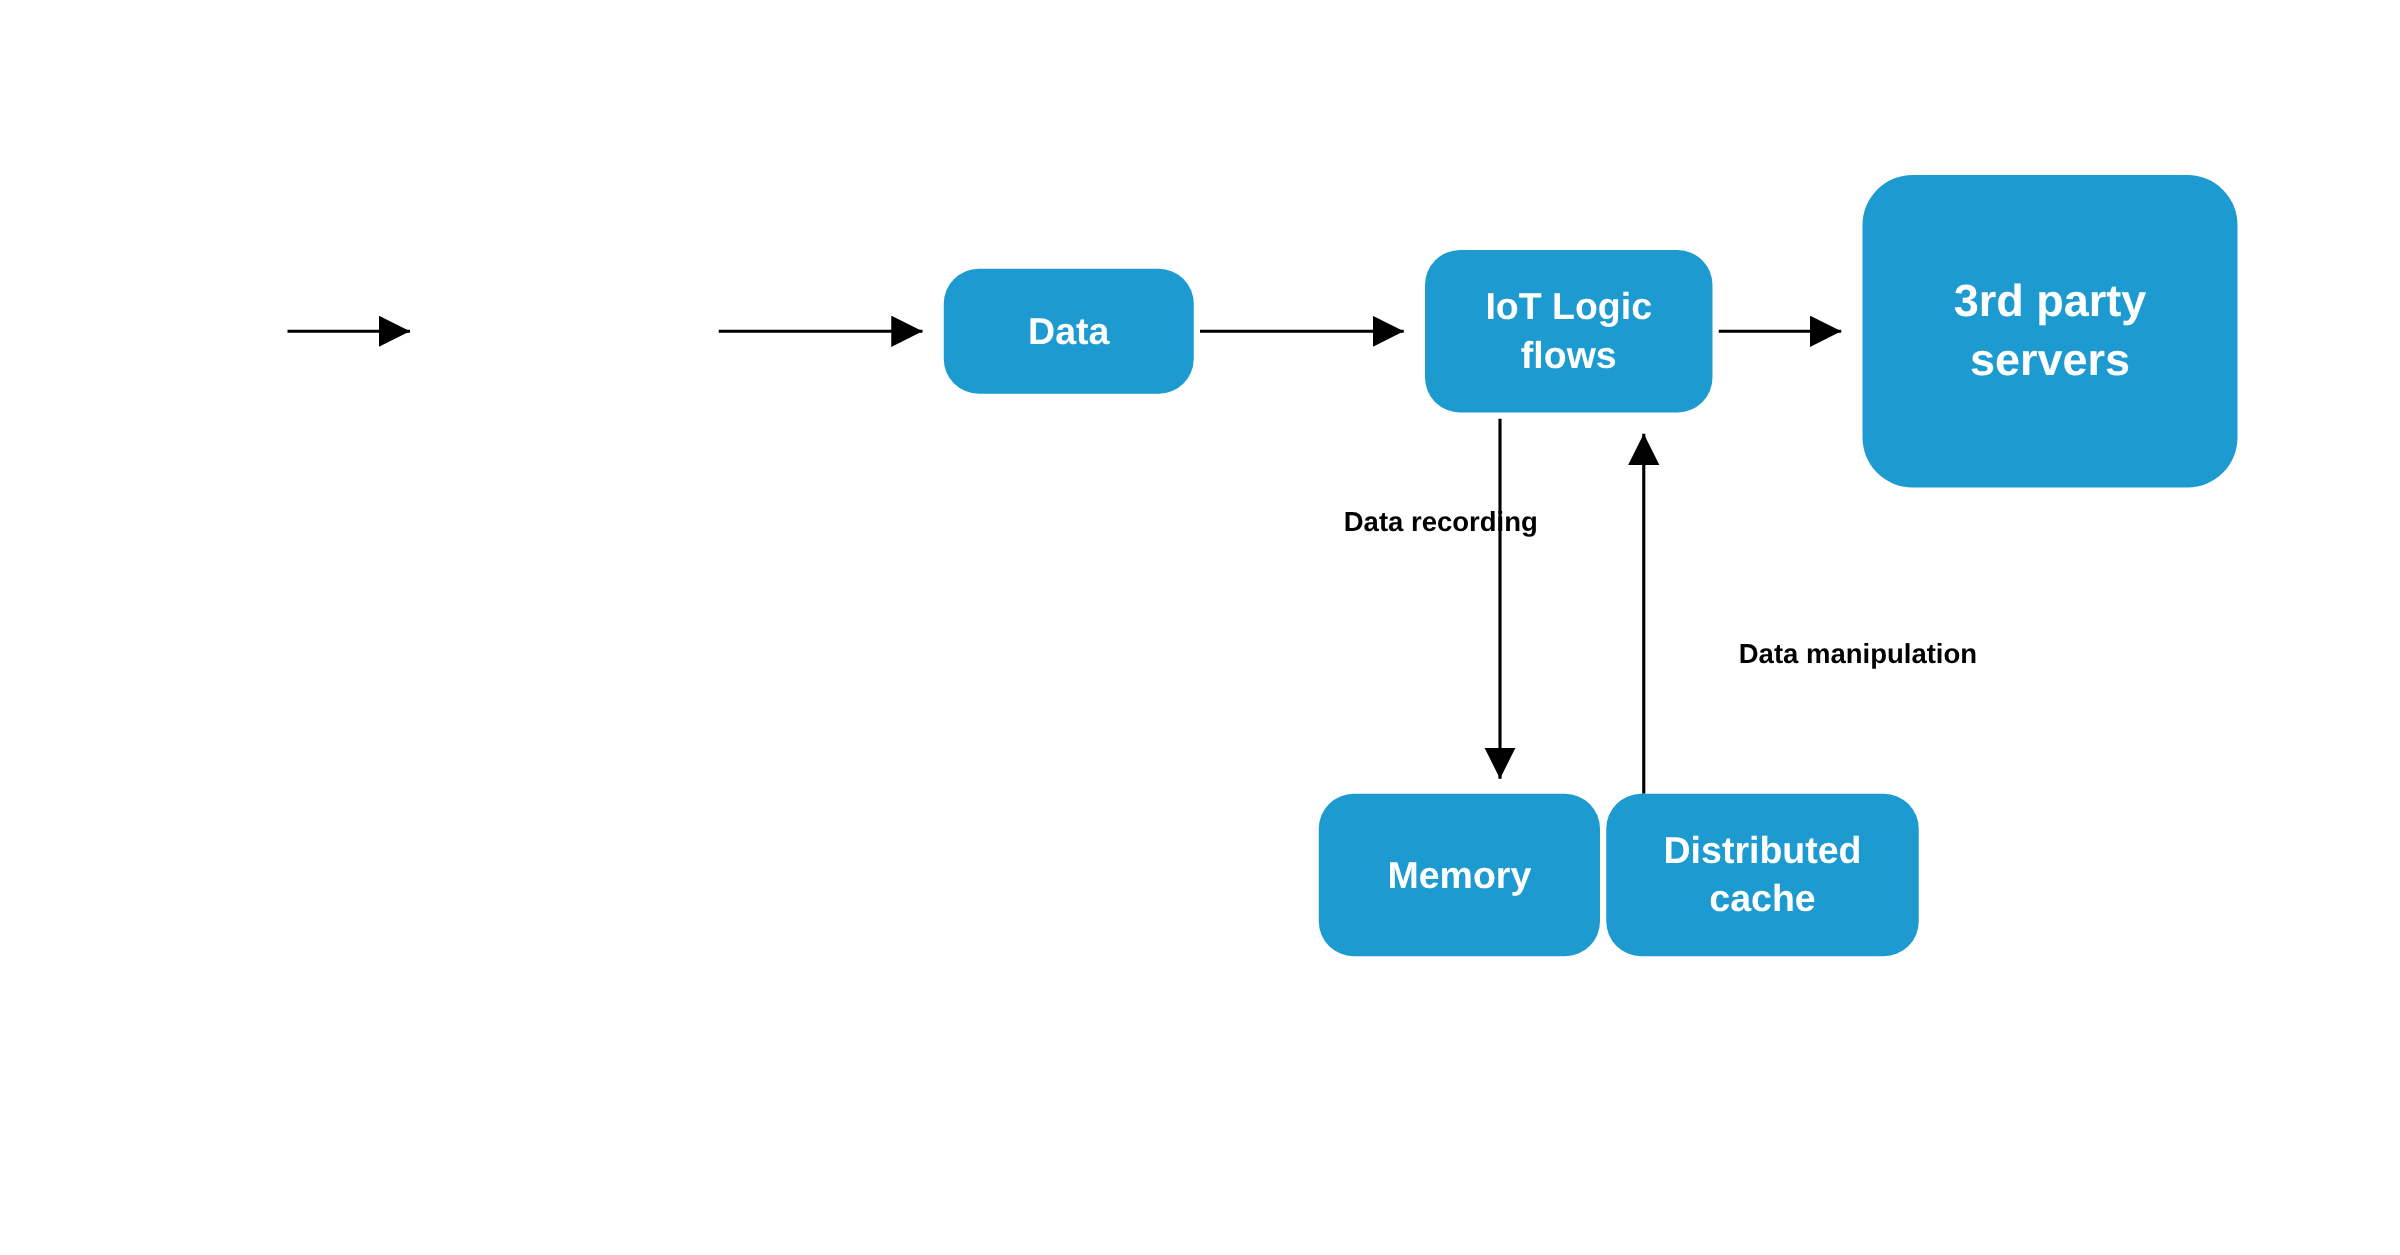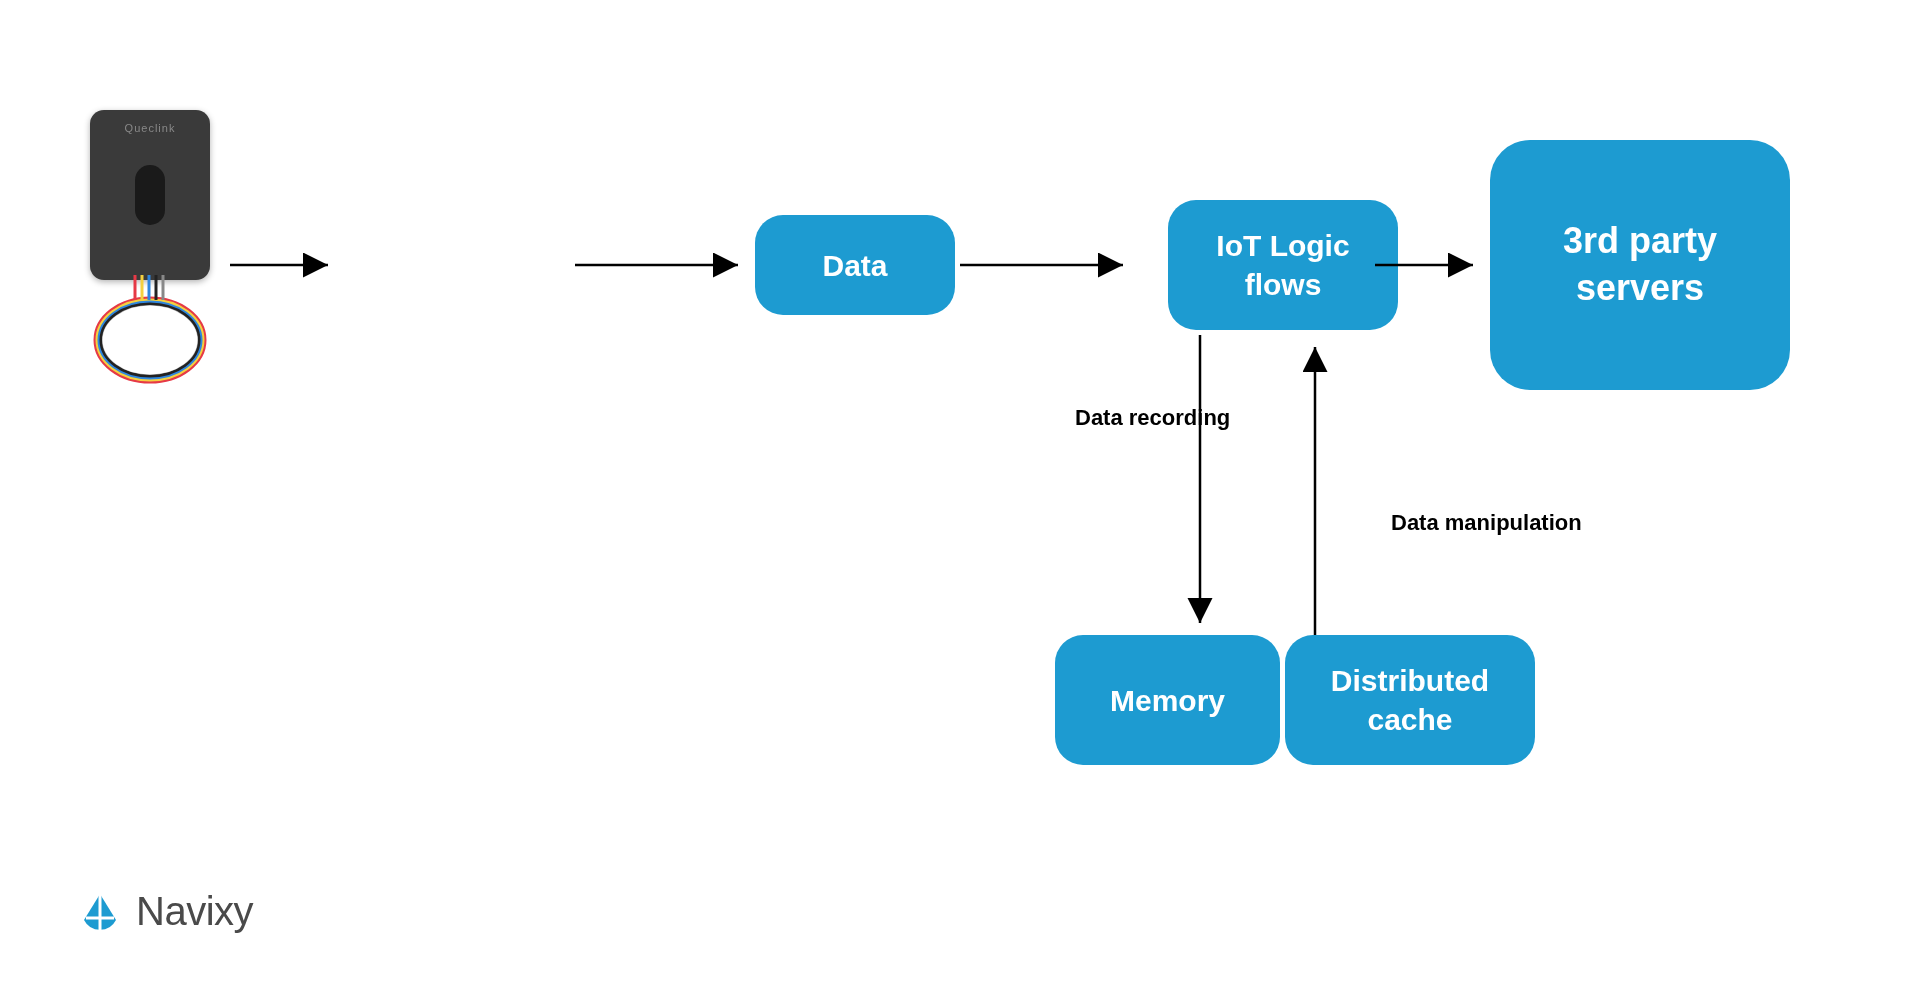--- a/index.html
+++ b/index.html
@@ -106,40 +106,20 @@
     svg.arrow {
       position: absolute;
       overflow: visible;
     }
   </style>
 </head>
 <body>
 
 <div class="diagram-container">
 
-  <div class="device-container">
-    <div class="device-body">
-      <div class="device-label">Queclink</div>
-      <div class="device-button-area"></div>
-    </div>
-    <svg class="wires" viewBox="0 0 140 120">
-
-      <ellipse cx="70" cy="65" rx="55" ry="42" fill="none" stroke="#e63946" stroke-width="3"></ellipse>
-      <ellipse cx="70" cy="65" rx="53" ry="40" fill="none" stroke="#f4d03f" stroke-width="3"></ellipse>
-      <ellipse cx="70" cy="65" rx="51" ry="38" fill="none" stroke="#2e86de" stroke-width="3"></ellipse>
-      <ellipse cx="70" cy="65" rx="49" ry="36" fill="none" stroke="#222" stroke-width="3"></ellipse>
-      <ellipse cx="70" cy="65" rx="47" ry="34" fill="none" stroke="#fff" stroke-width="2" opacity="0.6"></ellipse>
-
-      <line x1="55" y1="25" x2="55" y2="0" stroke="#e63946" stroke-width="3"></line>
-      <line x1="62" y1="25" x2="62" y2="0" stroke="#f4d03f" stroke-width="3"></line>
-      <line x1="69" y1="25" x2="69" y2="0" stroke="#2e86de" stroke-width="3"></line>
-      <line x1="76" y1="25" x2="76" y2="0" stroke="#222" stroke-width="3"></line>
-      <line x1="83" y1="25" x2="83" y2="0" stroke="#888" stroke-width="3"></line>
-    </svg>
-  </div>
 
   <svg class="arrow" style="left:230px; top:255px; width:110px; height:20px;">
     <defs>
       <marker id="ah1" markerWidth="12" markerHeight="12" refX="10" refY="5" orient="auto">
         <path d="M0,0 L10,5 L0,10 Z" fill="#000"></path>
       </marker>
     </defs>
     <line x1="0" y1="10" x2="98" y2="10" stroke="#000" stroke-width="2.5" marker-end="url(#ah1)"></line>
   </svg>
 
@@ -159,21 +139,21 @@
 
   <svg class="arrow" style="left:960px; top:255px; width:175px; height:20px;">
     <defs>
       <marker id="ah3" markerWidth="12" markerHeight="12" refX="10" refY="5" orient="auto">
         <path d="M0,0 L10,5 L0,10 Z" fill="#000"></path>
       </marker>
     </defs>
     <line x1="0" y1="10" x2="163" y2="10" stroke="#000" stroke-width="2.5" marker-end="url(#ah3)"></line>
   </svg>
 
-  <div class="node node-rounded" style="left:1140px; top:200px; width:230px; height:130px;margin-left:28px;">
+  <div class="node node-rounded" style="left:1140px; top:200px; width:230px; height:130px;">
     <span>IoT Logic flows</span>
   </div>
 
   <svg class="arrow" style="left:1375px; top:255px; width:110px; height:20px;">
     <defs>
       <marker id="ah4" markerWidth="12" markerHeight="12" refX="10" refY="5" orient="auto">
         <path d="M0,0 L10,5 L0,10 Z" fill="#000"></path>
       </marker>
     </defs>
     <line x1="0" y1="10" x2="98" y2="10" stroke="#000" stroke-width="2.5" marker-end="url(#ah4)"></line>
@@ -204,22 +184,14 @@
   <div class="arrow-label" style="left:1391px; top:510px;">Data manipulation</div>
 
   <div class="node node-rounded" style="left:1285px; top:635px; width:250px; height:130px;">
     <span>Distributed cache</span>
   </div>
 
   <div class="node node-rounded" style="left:1055px; top:635px; width:225px; height:130px;">
     <span>Memory</span>
   </div>
 
-  <div class="logo-container">
-    <svg class="logo-icon" viewBox="0 0 44 44">
-      <path d="M22 4 L38 30 A18 18 0 0 1 6 30 Z" fill="#1d9bd1"></path>
-      <path d="M22 4 L22 40" stroke="#fff" stroke-width="3"></path>
-      <path d="M8 28 L36 28" stroke="#fff" stroke-width="3"></path>
-    </svg>
-    <span class="logo-text">Navixy</span>
-  </div>
 
 </div>
 
 </body></html>

